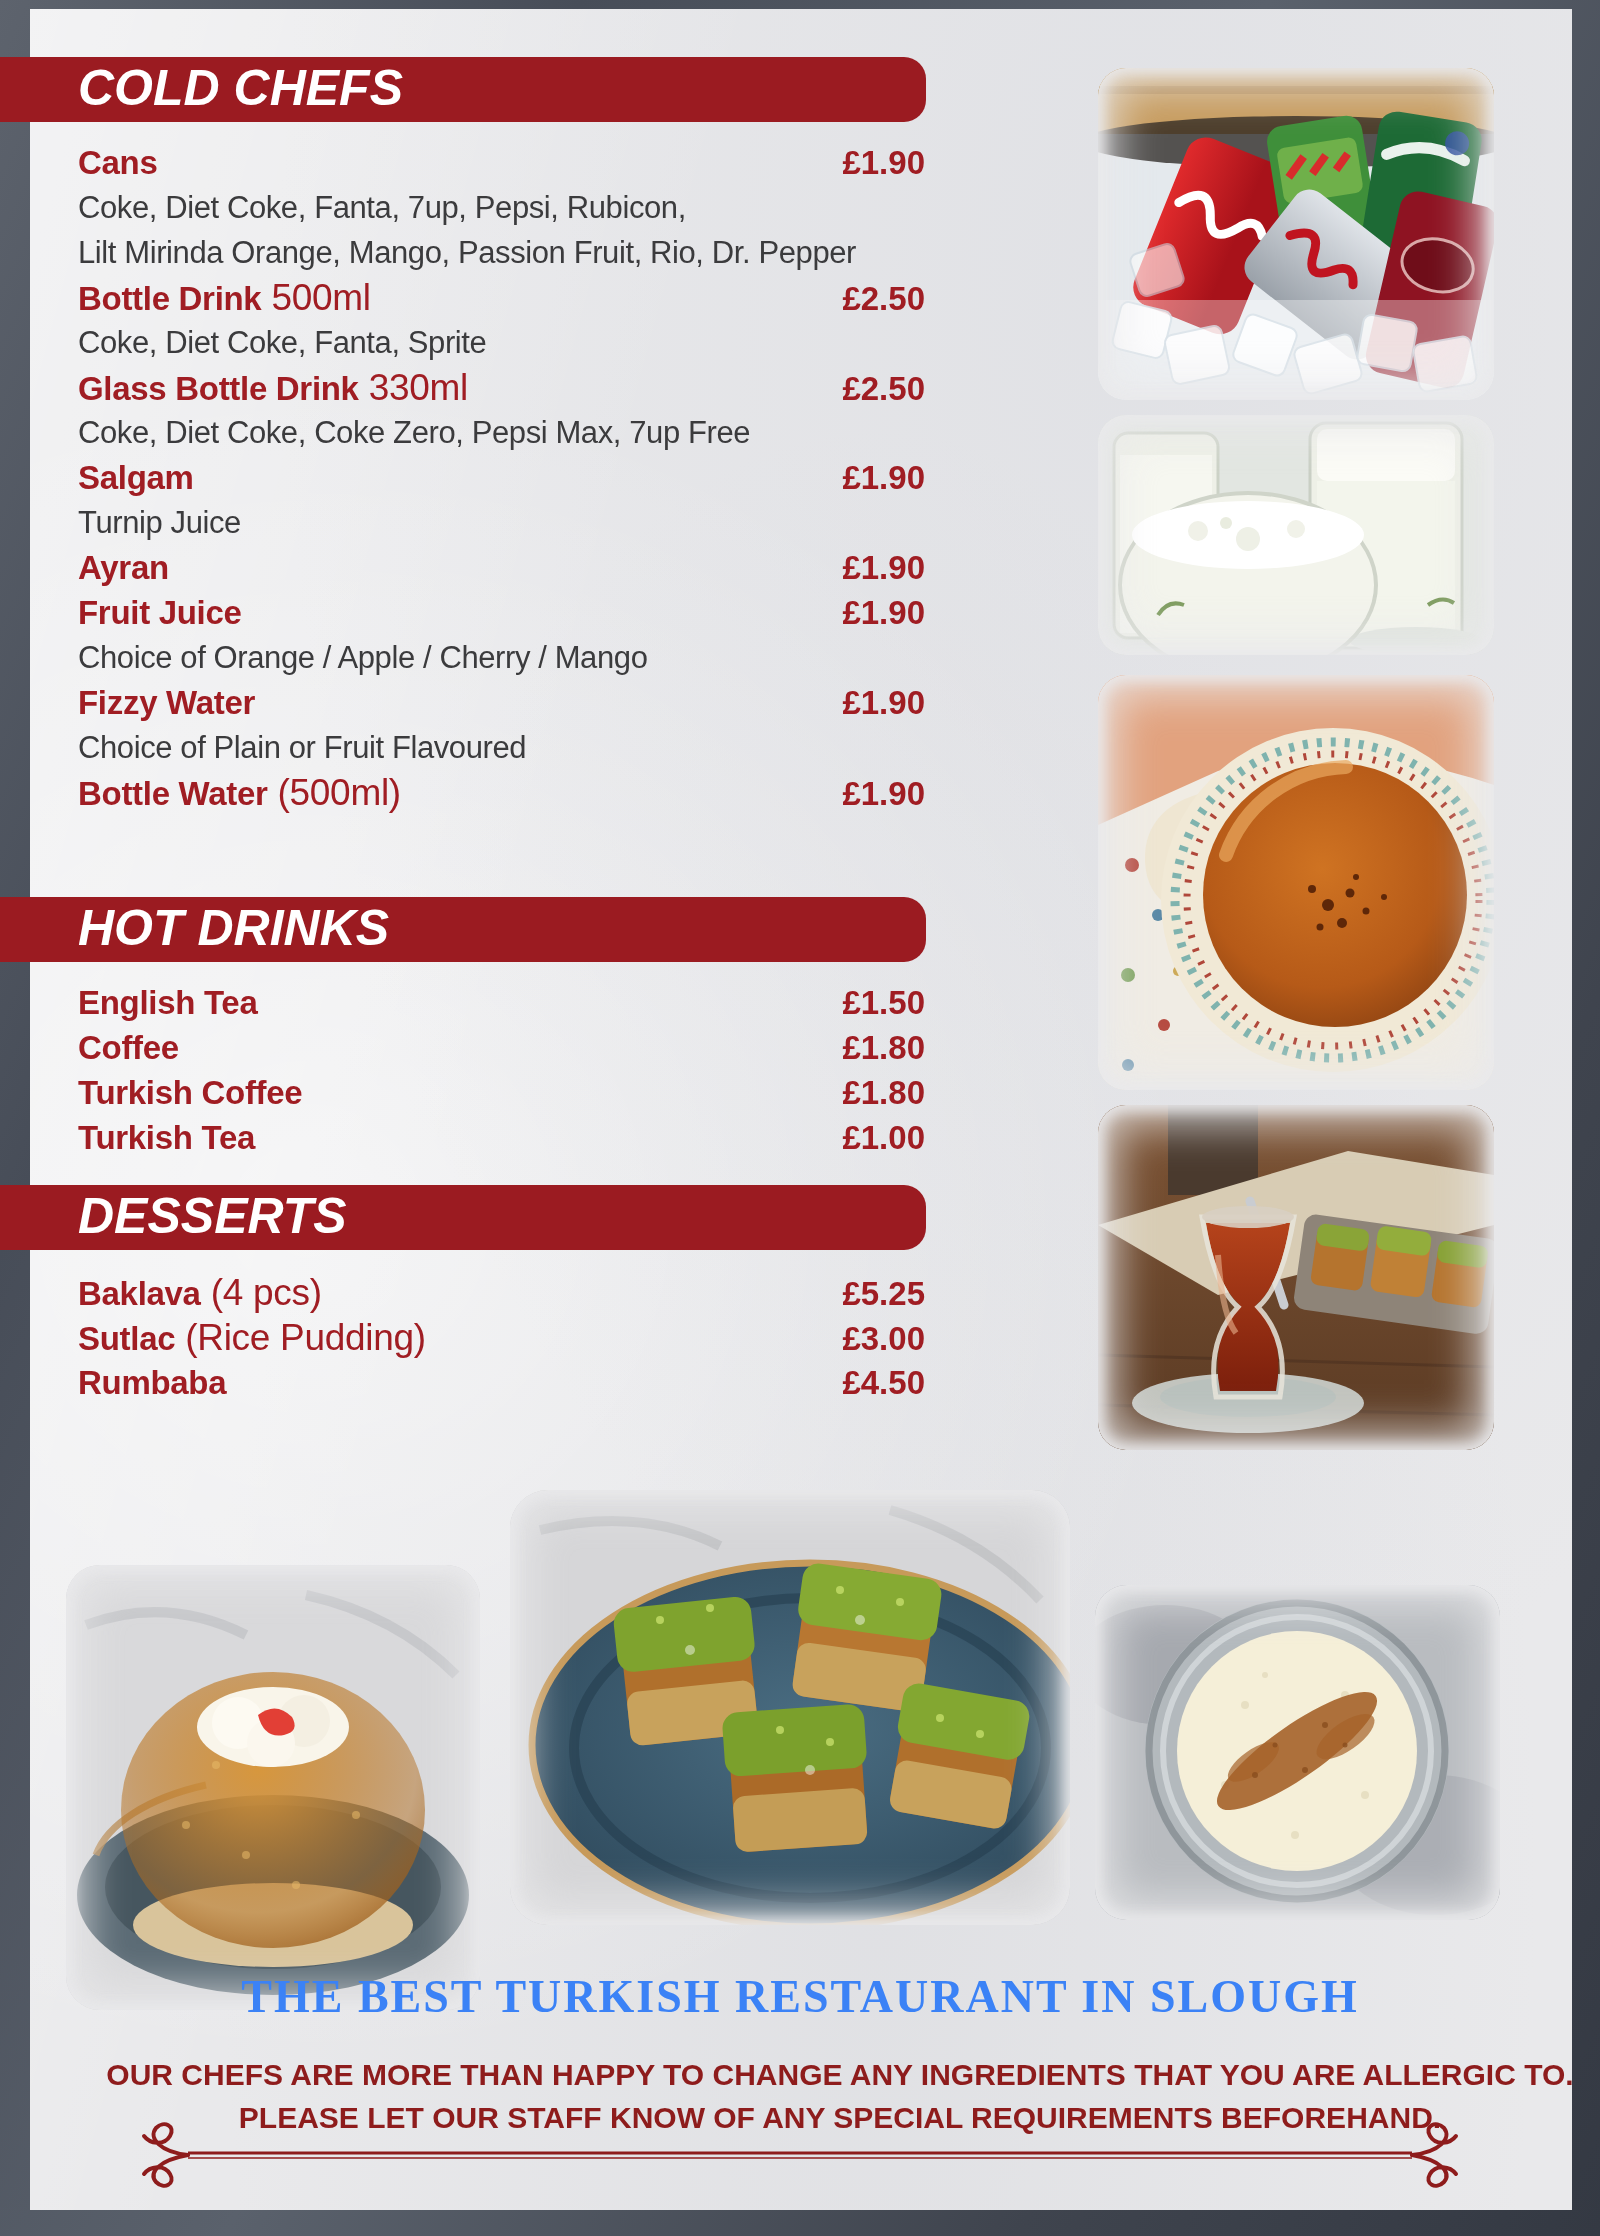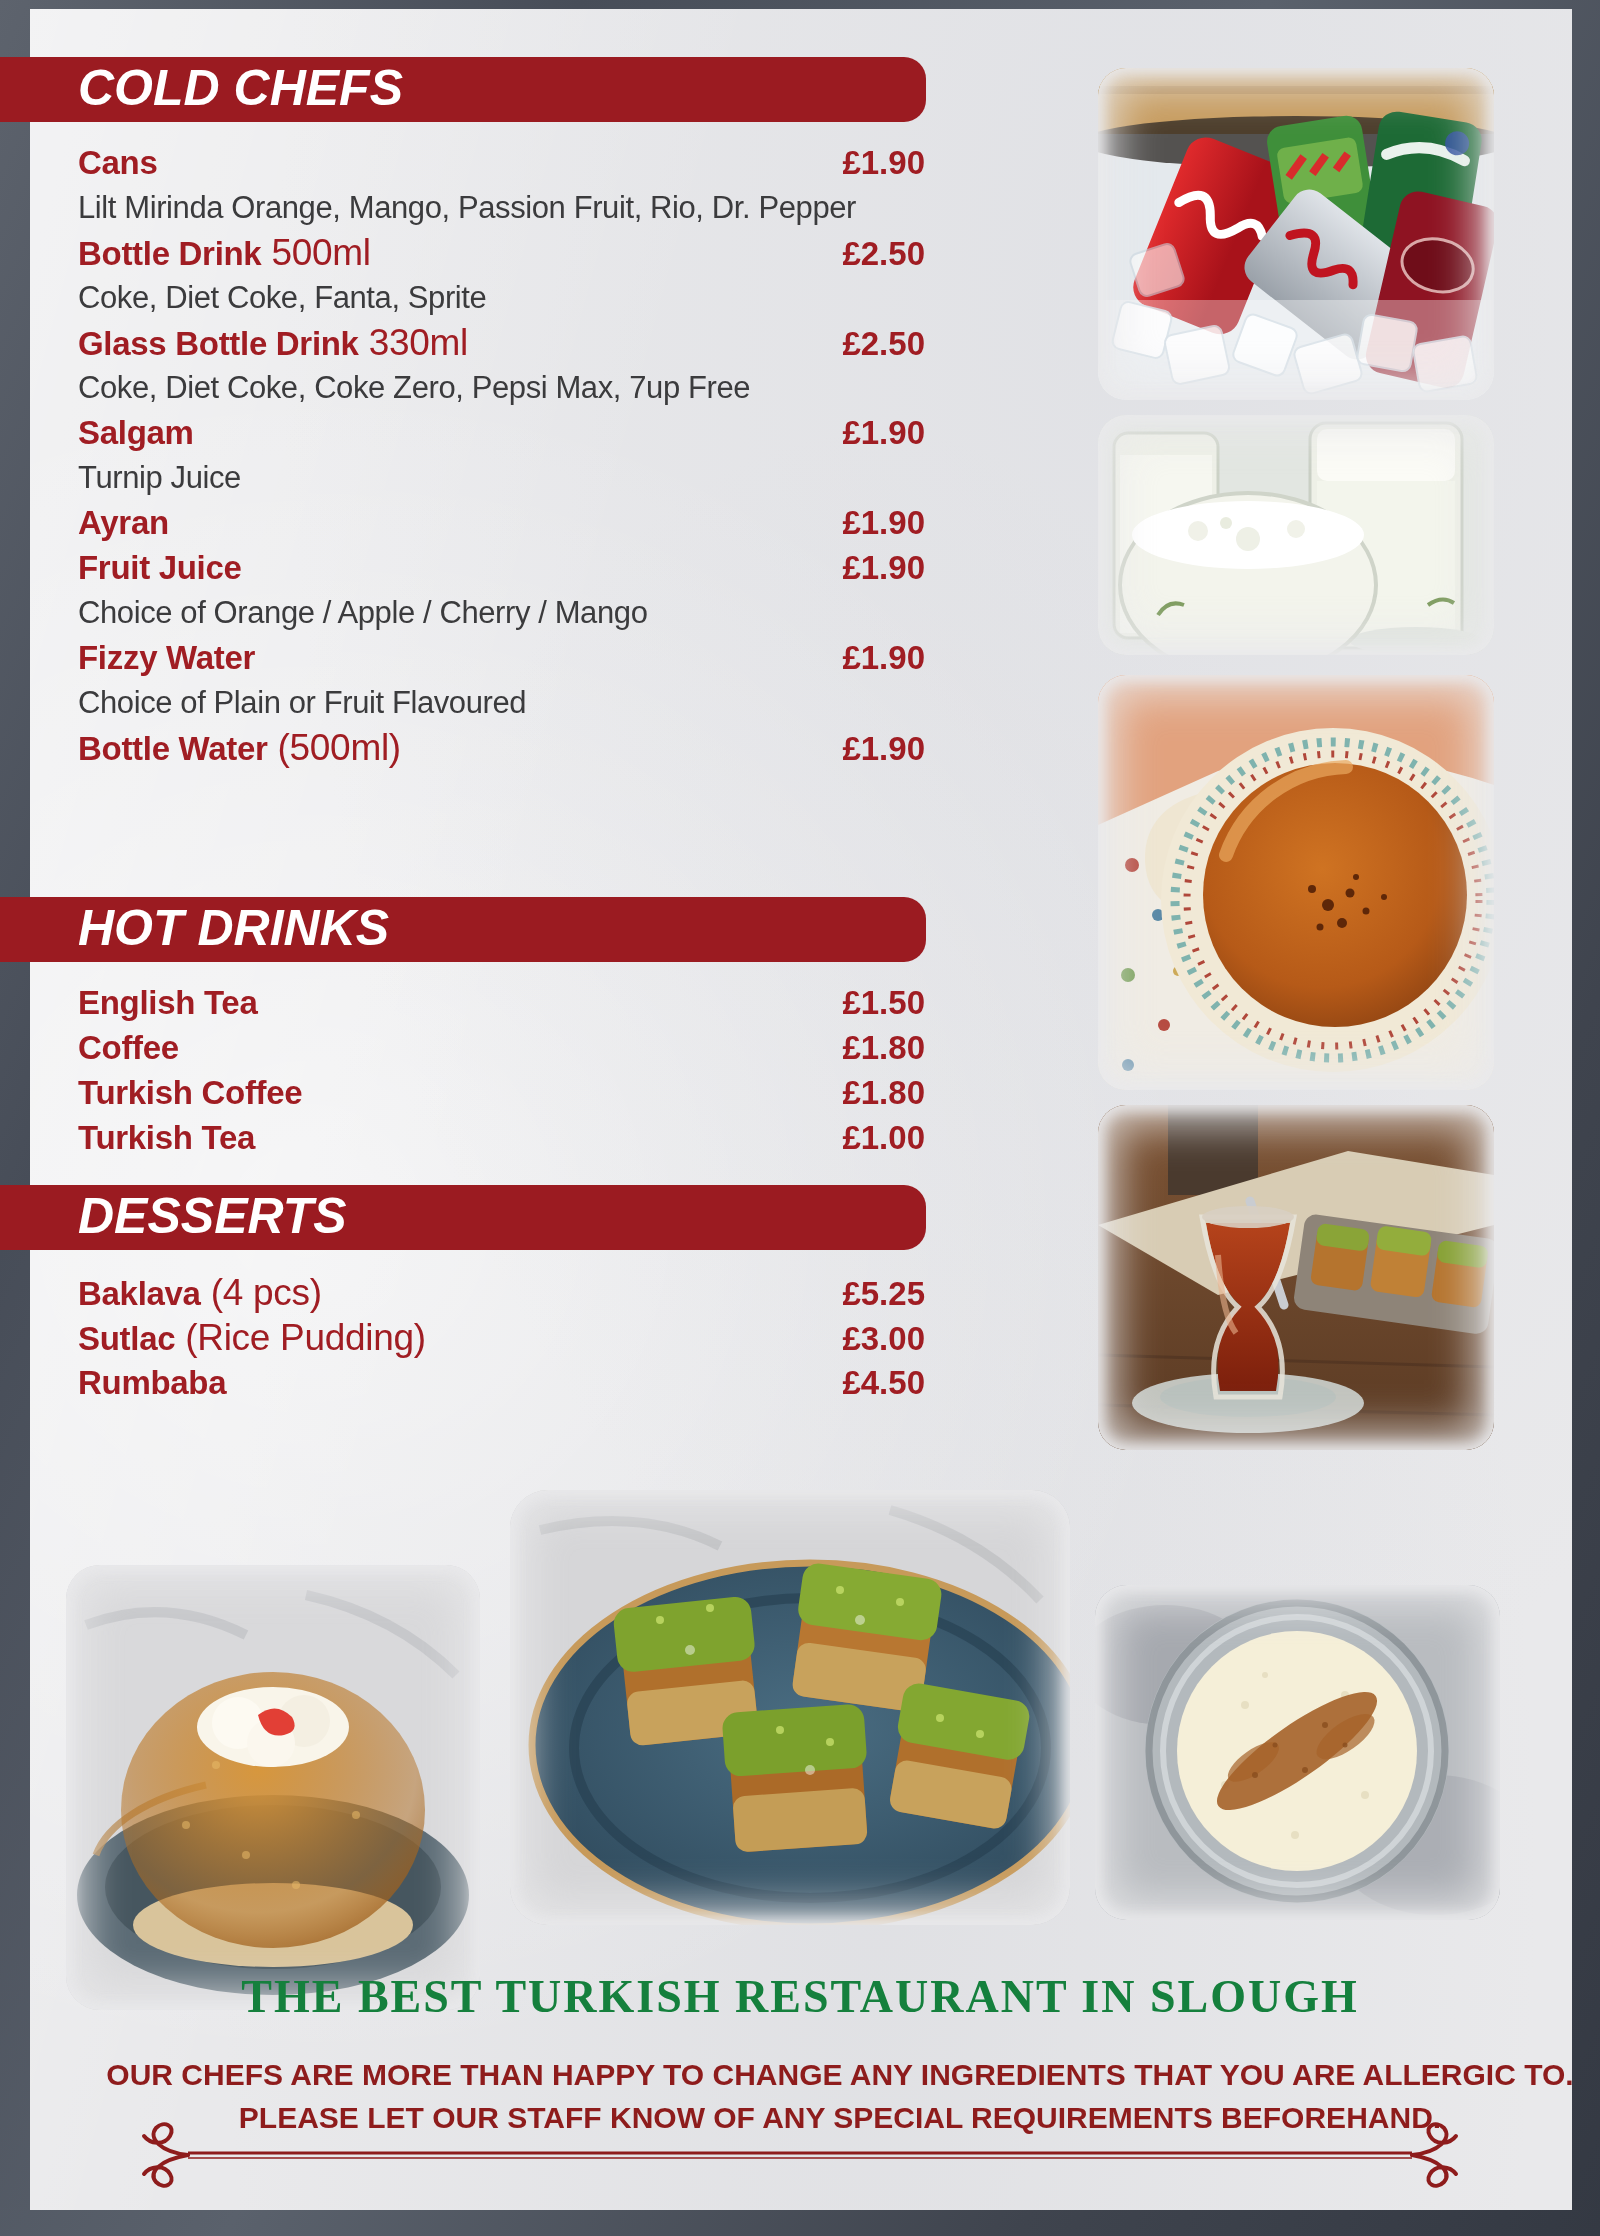--- a/index.html
+++ b/index.html
@@ -24,40 +24,41 @@
   .item-suffix{color:#a01d23;font-weight:normal;font-size:37px;margin-left:10px;letter-spacing:-0.3px;}
   .price{margin-left:auto;font-weight:bold;color:#a01d23;font-size:33px;}
   .desc{height:45px;line-height:45px;color:#3b3b3d;font-size:31px;letter-spacing:-0.4px;white-space:nowrap;}
 
   .photo{position:absolute;border-radius:28px;overflow:hidden;}
   .photo svg{display:block;width:100%;height:100%;}
   .feather{position:absolute;inset:0;border-radius:inherit;pointer-events:none;
     box-shadow:inset 0 0 14px 6px rgba(233,233,235,.95), inset 0 0 42px 20px rgba(233,233,235,.75);}
 
   .footer-title{position:absolute;top:1970px;left:0;width:1600px;text-align:center;
-    font-family:"Liberation Serif", serif;font-weight:bold;font-size:46px;color:#15803d;
+    font-family:"Liberation Serif", serif;font-weight:bold;font-size:46px;color:#3b82f6;
     letter-spacing:2px;}
   .footer-note{position:absolute;left:0;width:1600px;text-align:center;font-weight:bold;
     font-size:30px;color:#8e1c1c;letter-spacing:0px;padding-left:40px;}
   .divider{position:absolute;top:2116px;left:130px;width:1340px;height:76px;}
 </style>
 </head>
 <body>
 
 <div class="paper"></div>
 
 <div class="banner" style="top:57px"><span>COLD CHEFS</span></div>
 <div class="banner" style="top:897px"><span>HOT DRINKS</span></div>
 <div class="banner" style="top:1185px"><span>DESSERTS</span></div>
 
 <div class="menu-col" style="top:140px">
   <div class="row">
     <span class="item-name">Cans</span>
     <span class="price">£1.90</span>
   </div>
+  <div class="desc">Coke, Diet Coke, Fanta, 7up, Pepsi, Rubicon,</div>
   <div class="desc">Lilt Mirinda Orange, Mango, Passion Fruit, Rio, Dr. Pepper</div>
 
   <div class="row">
     <span class="item-name">Bottle Drink</span>
     <span class="item-suffix">500ml</span>
     <span class="price">£2.50</span>
   </div>
   <div class="desc">Coke, Diet Coke, Fanta, Sprite</div>
 
   <div class="row">

